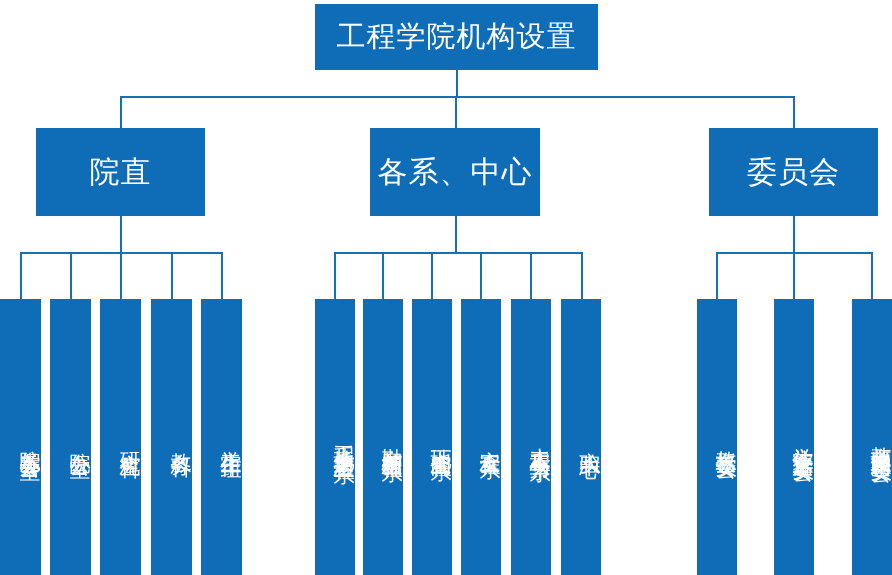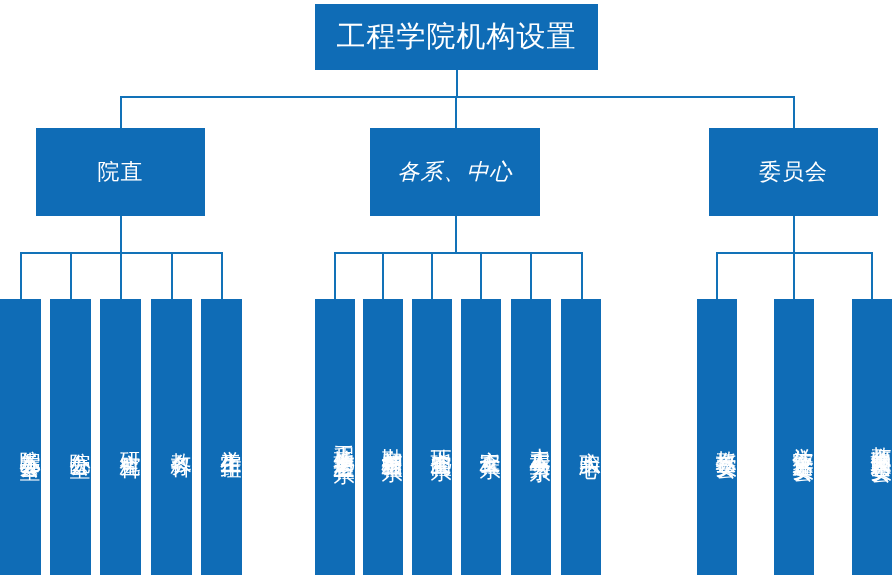--- a/index.html
+++ b/index.html
@@ -28,21 +28,21 @@
     text-align: center;
     letter-spacing: 1px;
   }
 
   .node.title-node {
     font-size: 29px;
     font-weight: 400;
   }
 
   .node.level2 {
-    font-size: 22px;
+    font-size: 30px;
     font-weight: 400;
   }
 
   
   .node.leaf {
     font-size: 21px;
     font-weight: 400;
     writing-mode: vertical-rl;
     text-orientation: upright;
     align-items: flex-start;
@@ -70,21 +70,21 @@
   <div class="ln v" style="left:456px; top:70px; height:27px;"></div>
 
   <div class="ln h" style="left:120px; top:96px; width:674px;"></div>
 
   <div class="ln v" style="left:120px; top:96px; height:32px;"></div>
   <div class="ln v" style="left:455px; top:96px; height:32px;"></div>
   <div class="ln v" style="left:793px; top:96px; height:32px;"></div>
 
   <div class="node level2" style="left:36px; top:128px; width:169px; height:88px;">院直</div>
 
-  <div class="node level2" style="left:370px; top:128px; width:170px; height:88px;font-style:italic;">各系、中心</div>
+  <div class="node level2" style="left:370px; top:128px; width:170px; height:88px;">各系、中心</div>
 
   <div class="node level2" style="left:709px; top:128px; width:169px; height:88px;text-align:center;">委员会</div>
 
   <div class="ln v" style="left:120px; top:216px; height:37px;"></div>
   <div class="ln h" style="left:20px; top:252px; width:202px;"></div>
   <div class="ln v" style="left:20px;  top:252px; height:48px;"></div>
   <div class="ln v" style="left:70px;  top:252px; height:48px;"></div>
   <div class="ln v" style="left:120px; top:252px; height:48px;"></div>
   <div class="ln v" style="left:171px; top:252px; height:48px;"></div>
   <div class="ln v" style="left:221px; top:252px; height:48px;"></div>

